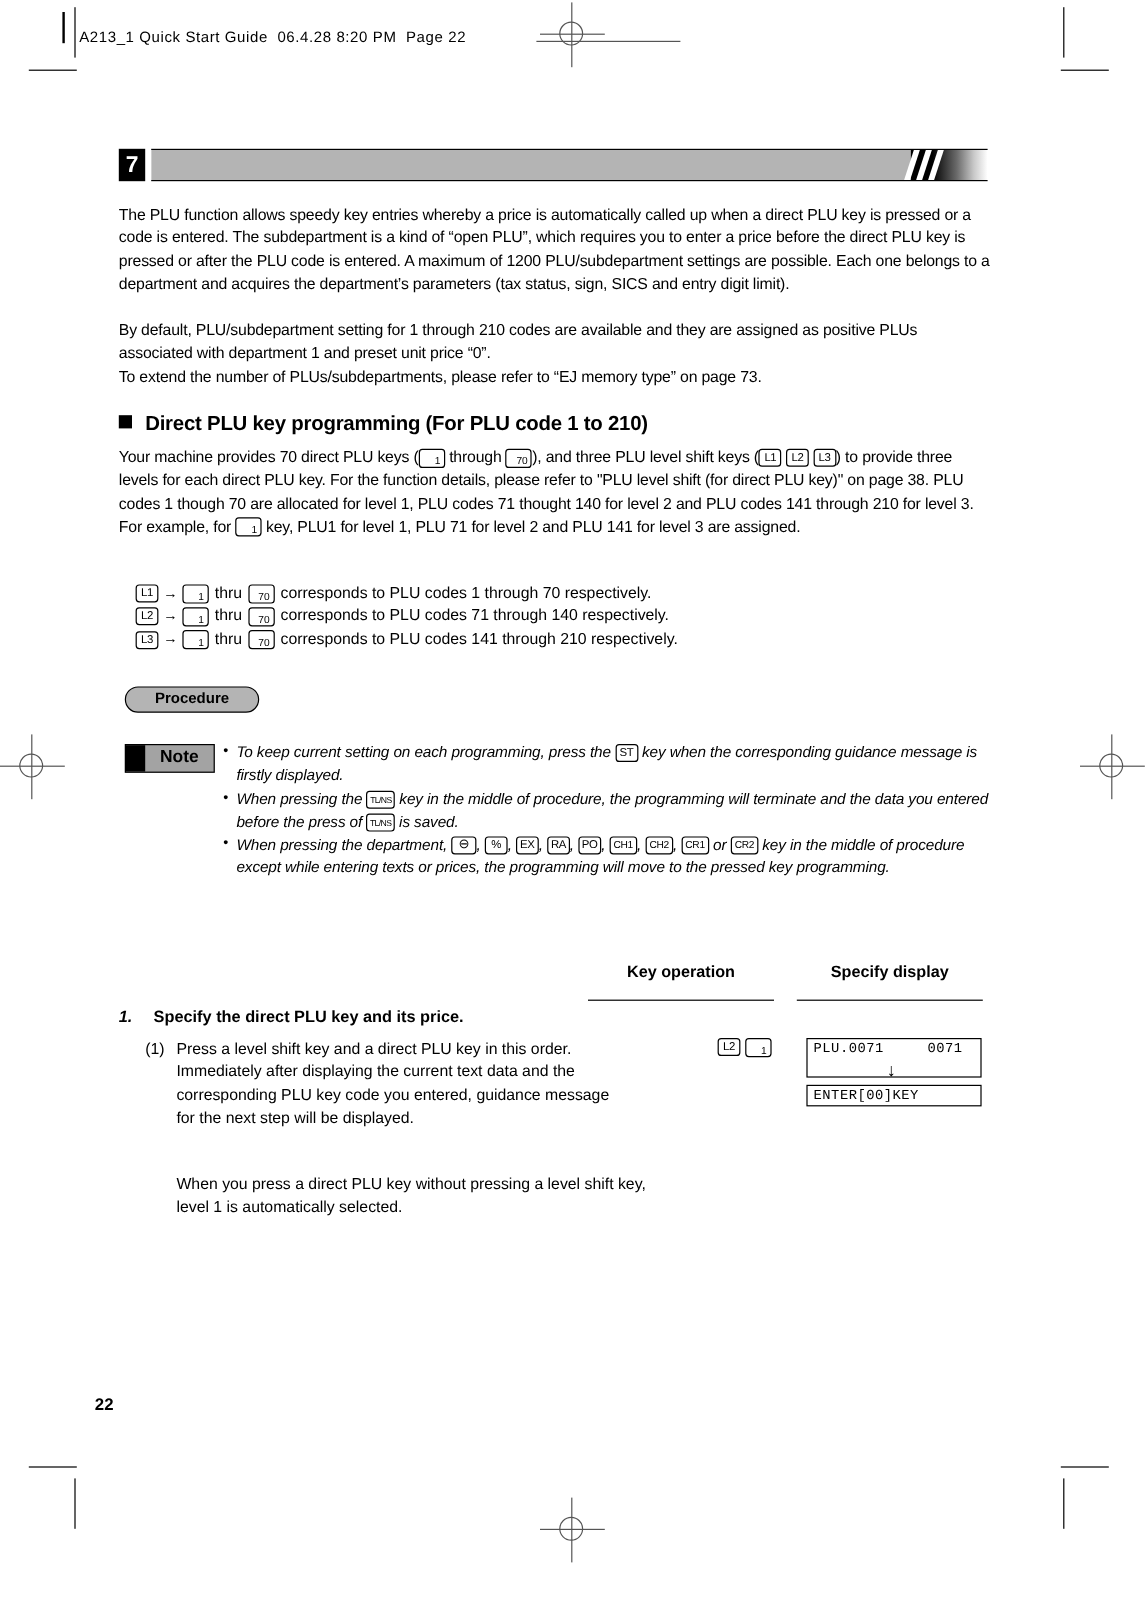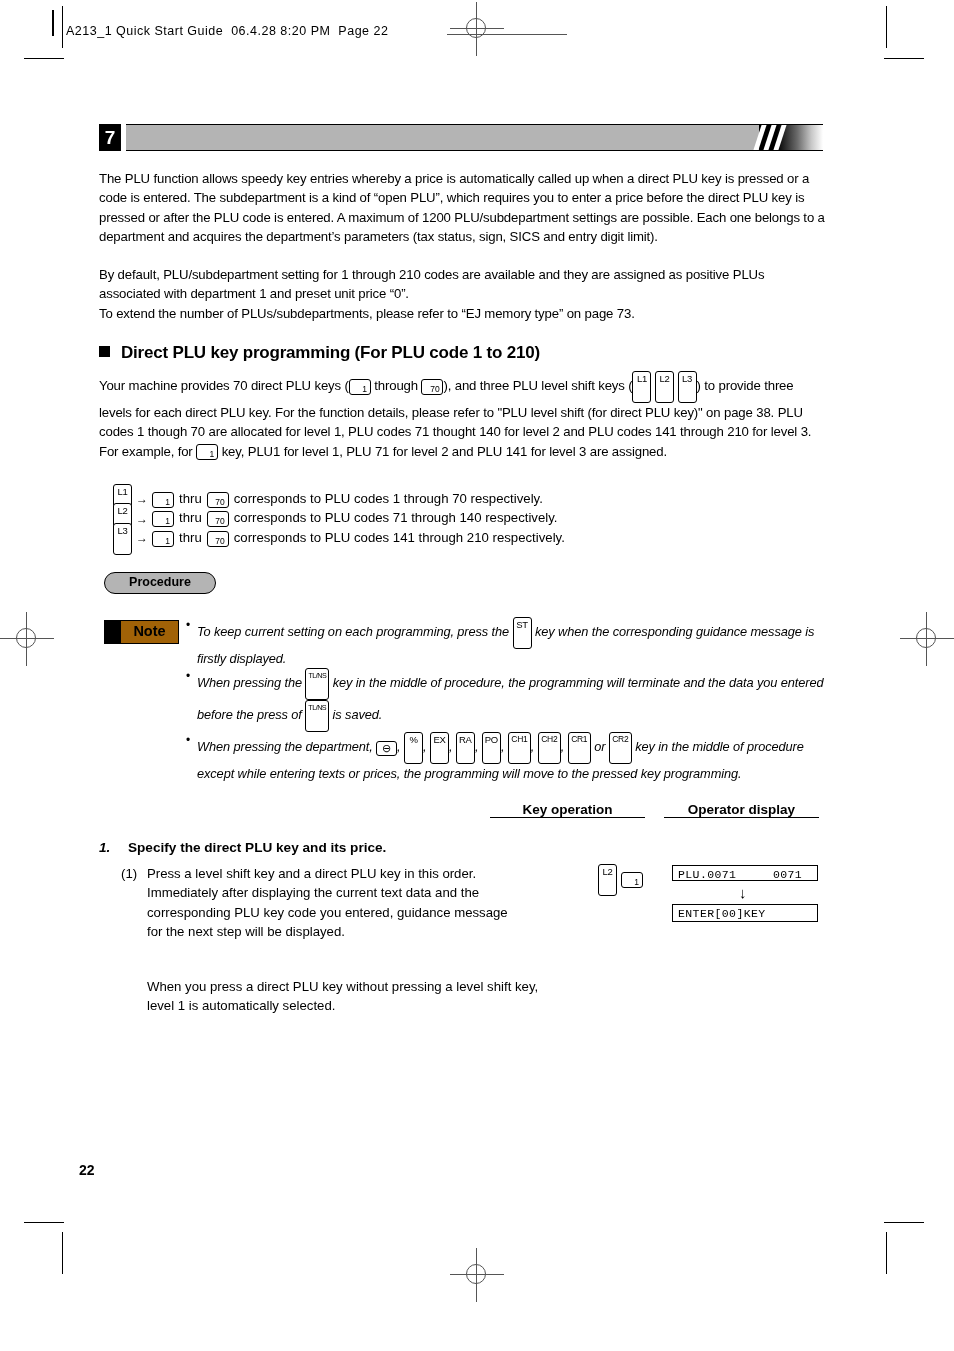--- a/index.html
+++ b/index.html
@@ -179,21 +179,21 @@
     box-sizing: border-box;
     vertical-align: middle;
     text-align: center;
     font-style: normal;
     font-family: "Liberation Sans", sans-serif;
     line-height: 1;
     position: relative;
   }
   
   .key.lbl {
-    height: 32px;
+    height: 15px;
     min-width: 19px;
     padding: 0 2px;
     font-size: 9.5px;
     line-height: 13px;
     letter-spacing: -0.3px;
   }
   .key.lbl.wide { min-width: 23px; font-size: 8.5px; }
   .key.lbl.tls  { min-width: 20px; font-size: 7.2px; letter-spacing: -0.5px; }
   
   .key.plu {
@@ -254,21 +254,21 @@
 
   
   .notebox {
     position: absolute;
     left: 104px;
     top: 620px;
     width: 75px;
     height: 24px;
     border: 1.5px solid #000;
     box-sizing: border-box;
-    background: #a16207;
+    background: #a3a3a3;
   }
   .notebox .blk {
     position: absolute;
     left: 0; top: 0;
     width: 16px; height: 100%;
     background: #000;
   }
   .notebox .t {
     position: absolute;
     left: 16px; top: 0;
@@ -301,21 +301,21 @@
     font-style: normal;
     font-size: 12px;
   }
 
   
   .colhead {
     position: absolute;
     font-size: 13.5px;
     font-weight: bold;
     text-align: center;
-    padding-bottom: 0;
+    padding-bottom: 16px;
     border-bottom: 1.5px solid #000;
   }
   #keyop-head  { left: 490px; top: 802px; width: 155px; }
   #opdisp-head { left: 664px; top: 802px; width: 155px; }
 
   
   .stepnum {
     position: absolute;
     left: 99px;
     top: 840px;
@@ -369,21 +369,21 @@
     border: 1.5px solid #000;
     background: #fff;
     box-sizing: border-box;
     font-family: "Liberation Mono", monospace;
     font-size: 11.5px;
     color: #000;
     white-space: pre;
     padding: 2px 5px;
     letter-spacing: 0.4px;
   }
-  #disp1 { left: 672px; top: 865px; width: 146px; height: 16px; }
+  #disp1 { left: 672px; top: 865px; width: 146px; height: 33px; }
   #disp2 { left: 672px; top: 904px; width: 146px; height: 18px; }
   .disparrow {
     position: absolute;
     left: 739px;
     top: 884px;
     font-size: 15px;
     line-height: 18px;
   }
 
   
@@ -470,21 +470,21 @@
   <div class="t">Note</div>
 </div>
 
 <div class="notes">
   <div class="bullet"><span>To keep current setting on each programming, press the </span><span class="key lbl">ST</span><span> key when the corresponding guidance message is firstly displayed.</span></div>
   <div class="bullet"><span>When pressing the </span><span class="key lbl tls">TL/NS</span><span> key in the middle of procedure, the programming will terminate and the data you entered before the press of </span><span class="key lbl tls">TL/NS</span><span> is saved.</span></div>
   <div class="bullet"><span>When pressing the department, </span><span class="key circ">⊖</span><span>, </span><span class="key lbl">%</span><span>, </span><span class="key lbl">EX</span><span>, </span><span class="key lbl">RA</span><span>, </span><span class="key lbl">PO</span><span>, </span><span class="key lbl wide">CH1</span><span>, </span><span class="key lbl wide">CH2</span><span>, </span><span class="key lbl wide">CR1</span><span> or </span><span class="key lbl wide">CR2</span><span> key in the middle of procedure except while entering texts or prices, the programming will move to the pressed key programming.</span></div>
 </div>
 
 <div class="colhead" id="keyop-head">Key operation</div>
-<div class="colhead" id="opdisp-head">Operator display</div>
+<div class="colhead" id="opdisp-head">Specify display</div>
 
 <div class="stepnum">1.</div>
 <div class="steptitle">Specify the direct PLU key and its price.</div>
 
 <div class="substep">
   <span class="mark">(1)</span>
   <div class="body">Press a level shift key and a direct PLU key in this order. Immediately after displaying the current text data and the corresponding PLU key code you entered, guidance message for the next step will be displayed.</div>
 </div>
 
 <div class="tailpara">When you press a direct PLU key without pressing a level shift key, level 1 is automatically selected.</div>

